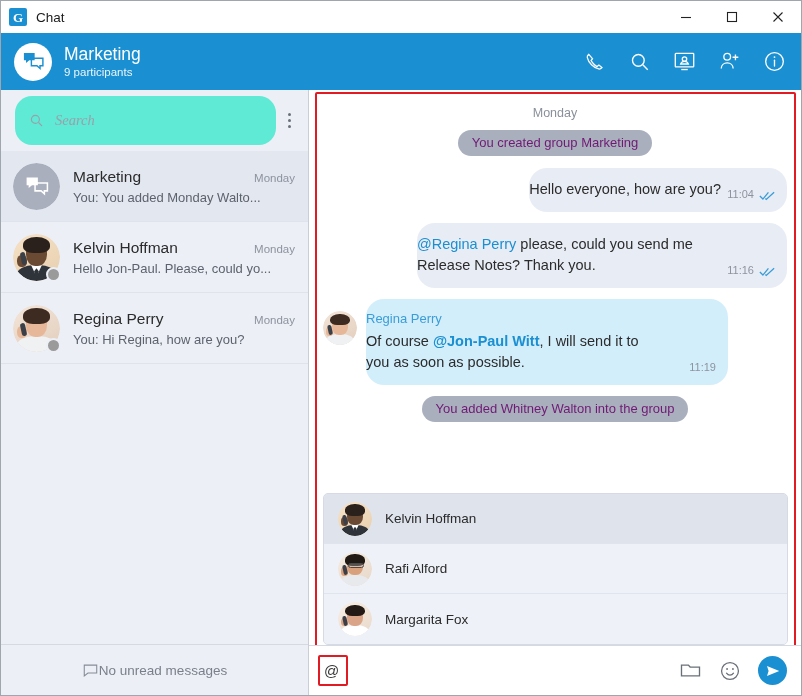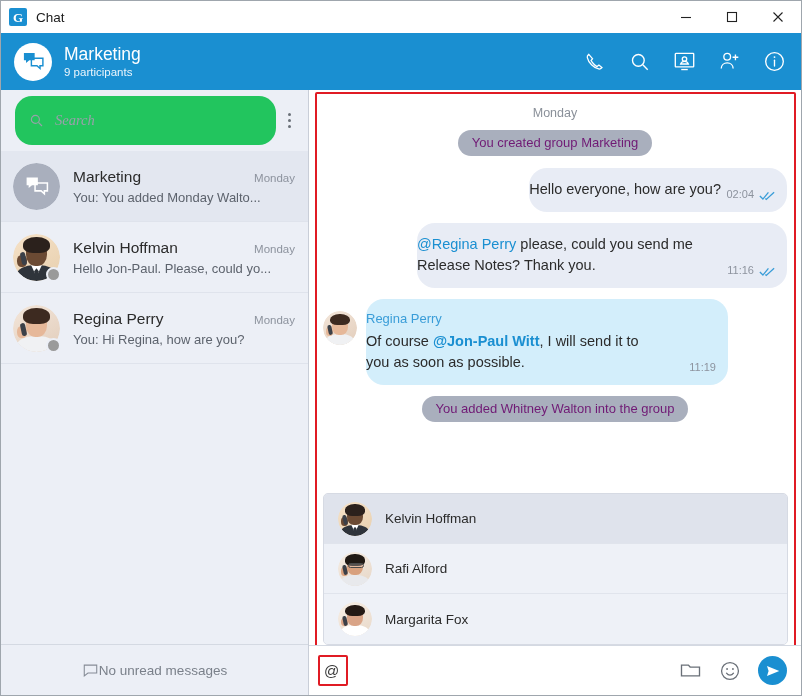--- a/index.html
+++ b/index.html
@@ -94,21 +94,21 @@
     min-height: 0;
   }
   .search-row {
     height: 61px; flex: 0 0 61px;
     display: flex; align-items: center;
     padding: 0 6px 0 14px;
     box-sizing: border-box;
   }
   .search-box {
     flex: 1 1 auto; height: 49px;
-    background: #22c55e;
+    background: #5eead4;
     border-radius: 17px;
     display: flex; align-items: center;
     padding: 16px 14px;
     box-sizing: border-box;
   }
   .search-box .sicon { flex: 0 0 auto; display: flex; }
   .search-input {
     border: none; outline: none; background: transparent;
     margin-left: 11px; flex: 1 1 auto;
     font-family: "Liberation Serif", serif;
@@ -503,21 +503,21 @@
         <div class="daysep">Monday</div>
 
         <div class="syspill-wrap">
           <div class="syspill">You created group Marketing</div>
         </div>
 
         <div class="row out">
           <div class="bubble out">
             <span>Hello everyone, how are you?</span>
             <span class="meta">
-              <span>02:04</span>
+              <span>11:04</span>
               <span class="ticks">
                 <svg width="16" height="11" viewBox="0 0 18 12" fill="none" stroke="#3a9dd8" stroke-width="1.5">
                   <path d="M1 6.6l3.4 3.4L10.6 2.4"></path>
                     <path d="M7.2 9.4l1 1L17 2.4"></path>
                 </svg>
               </span>
             </span>
           </div>
         </div>
 

